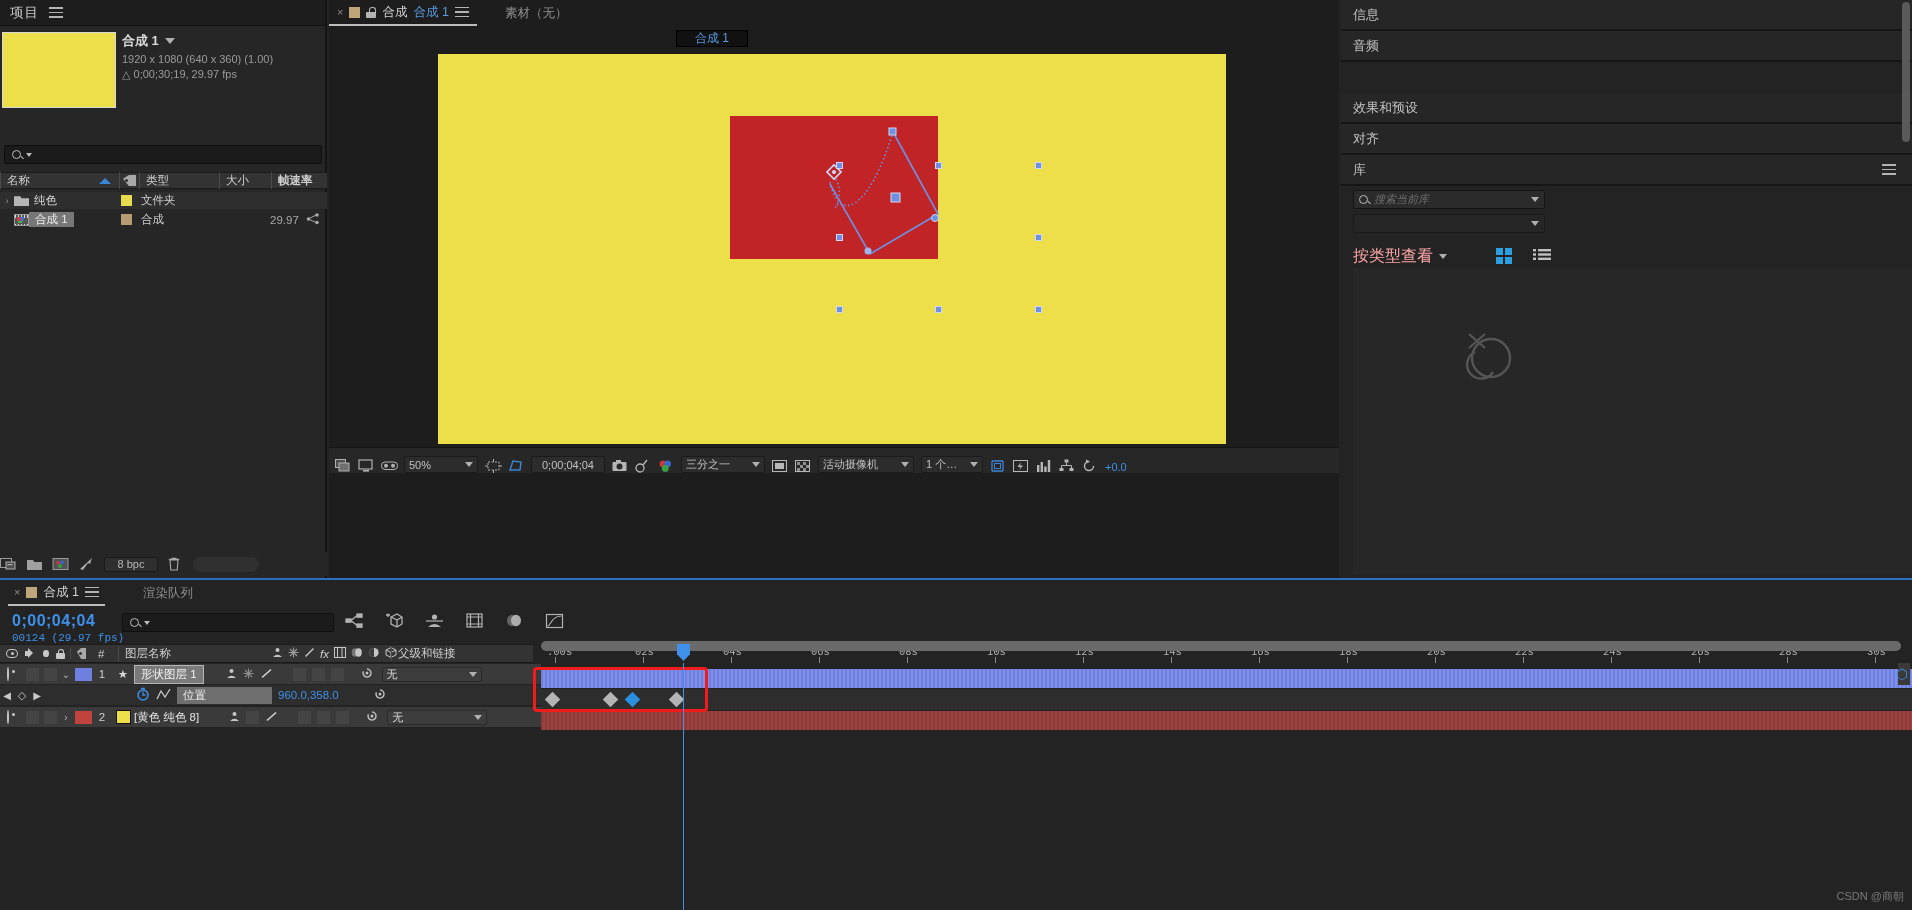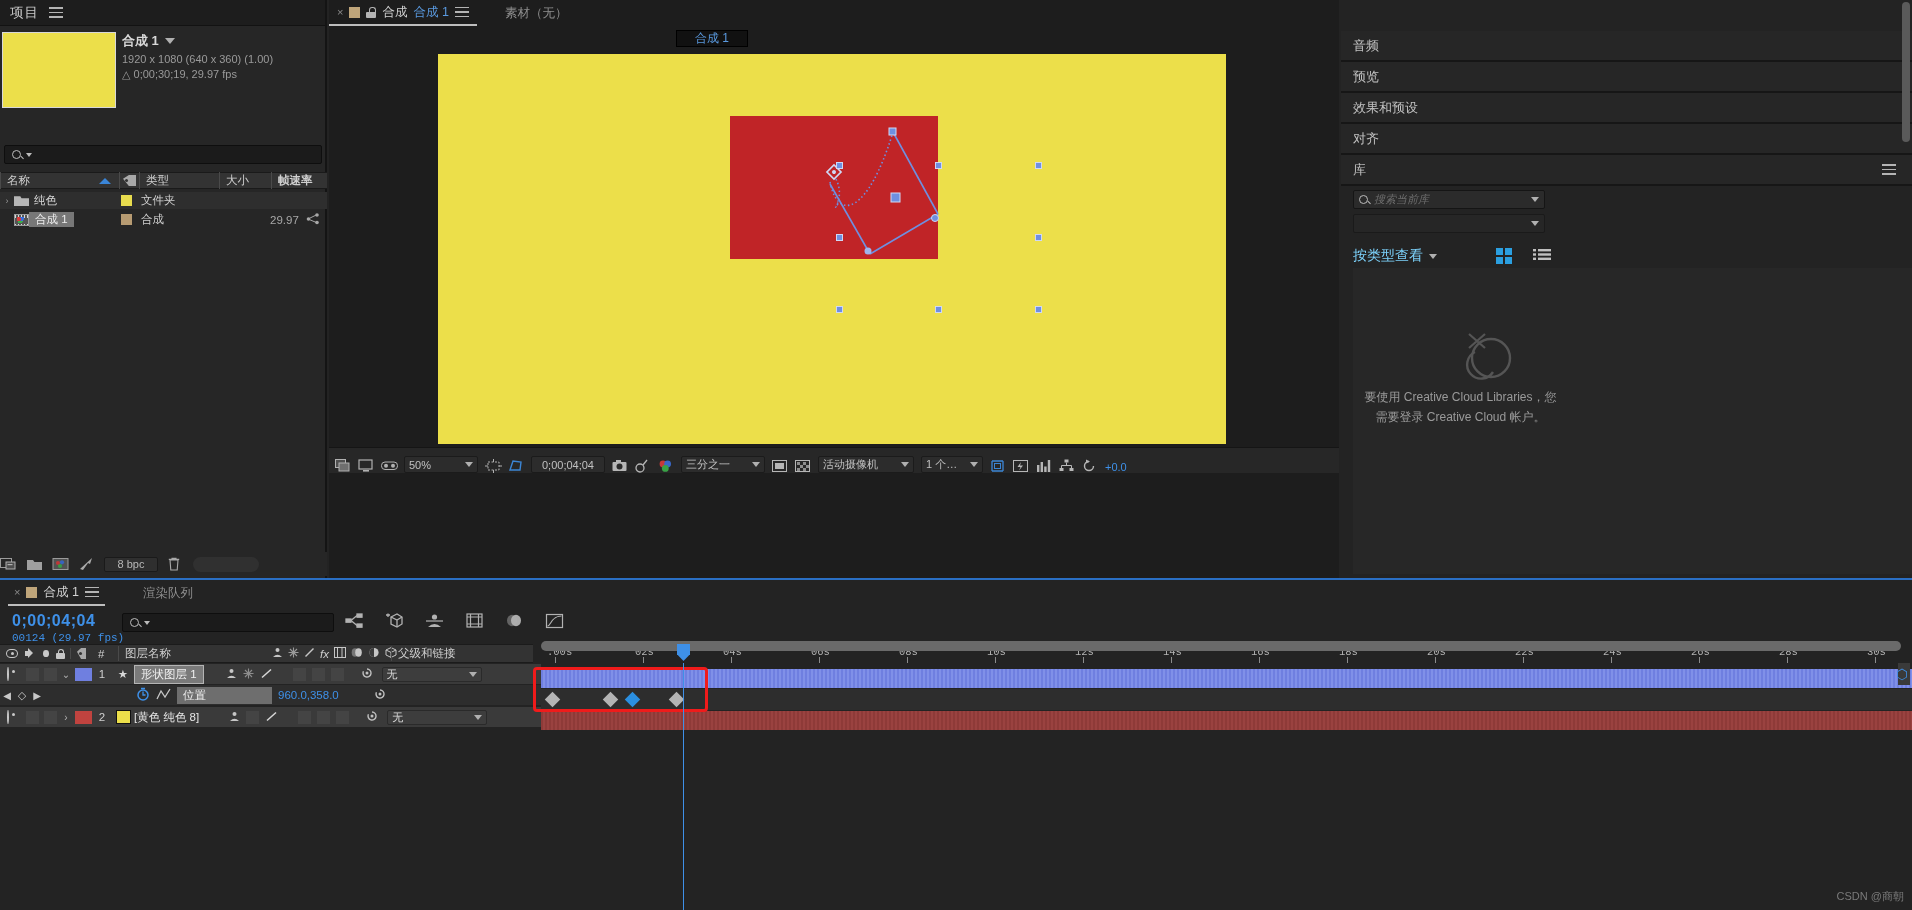--- a/index.html
+++ b/index.html
@@ -126,21 +126,21 @@
   #right-panel { position:absolute; left:1341px; top:0; width:571px; height:578px; background:#232323; }
   #right-panel .rp { position:absolute; left:0; width:571px; }
   .rp-head { height:31px; display:flex; align-items:center; padding-left:12px;
     font-size:13px; color:#c2c2c2; border-bottom:2px solid #161616; background:#262626; }
   #lib-search { position:absolute; left:12px; top:190px; width:192px; height:19px;
     background:#2b2b2b; border:1px solid #151515; border-radius:2px; display:flex; align-items:center; padding:0 5px; gap:6px; }
   #lib-search .ph { font-size:11px; color:#6e6e6e; font-style:italic; flex:1; }
   #lib-select { position:absolute; left:12px; top:214px; width:192px; height:19px;
     background:#262626; border:1px solid #1a1a1a; border-radius:2px; display:flex; align-items:center; justify-content:flex-end; padding-right:5px; }
   #lib-viewrow { position:absolute; left:0; top:245px; width:228px; height:22px; display:flex; align-items:center; padding-left:12px; gap:6px; }
-  #lib-viewrow .lbl { font-size:14px; color:#7dd3fc; }
+  #lib-viewrow .lbl { font-size:16px; color:#fca5a5; }
   .grid-ico { display:grid; grid-template-columns:7px 7px; grid-template-rows:7px 7px; gap:2px; }
   .grid-ico i { background:#2b9fe0; display:block; }
   #lib-body { position:absolute; left:12px; top:268px; width:560px; height:306px; background:#272727; }
   #cc-msg { position:absolute; left:0; top:120px; width:215px; text-align:center;
     font-size:12px; color:#9a9a9a; line-height:1.65; padding:0 6px; }
   #cc-logo { position:absolute; left:92px; top:60px; }
   #rp-scroll { position:absolute; right:2px; top:2px; width:8px; height:140px; background:#5a5a5a; border-radius:4px; }
 
   
   #timeline { position:absolute; left:0; top:578px; width:1912px; height:332px; background:#232323; border-top:2px solid #2a6fc4; }
@@ -494,25 +494,25 @@
         <svg width="15" height="14" viewBox="0 0 15 14">
             <path d="M11.5 7 A4.5 4.5 0 1 1 7 2.5" fill="none" stroke="#c6c6c6" stroke-width="1.4"></path>
             <path d="M4 0.5 L8 2.5 L4 4.5z" fill="#c6c6c6"></path>
           </svg>
       </span>
       <span style="font-size:11px;color:#3e90e8">+0.0</span>
     </div>
   </div>
 
   <div id="right-panel">
+    <div class="rp rp-head" style="top:0">
+        <span>信息</span>
+      </div>
     <div class="rp rp-head" style="top:31px">
         <span>音频</span>
-      </div>
-    <div class="rp rp-head" style="top:62px">
-        <span>预览</span>
       </div>
     <div class="rp rp-head" style="top:93px">
         <span>效果和预设</span>
       </div>
     <div class="rp rp-head" style="top:124px">
         <span>对齐</span>
       </div>
 
     <div class="rp rp-head" style="top:155px;justify-content:space-between;padding-right:16px;">
       <span>库</span>
@@ -562,21 +562,20 @@
     <div id="lib-body">
       <div id="cc-logo">
         <svg width="90" height="56" viewBox="0 0 90 56">
           <g fill="none" stroke="#555" stroke-width="2.4">
             <circle cx="46" cy="30" r="19"></circle>
             <path d="M30 24 a14 14 0 1 0 18 20"></path>
             <path d="M24 6 L40 20 M40 6 L24 20" stroke-width="2.2"></path>
           </g>
         </svg>
       </div>
-      <div id="cc-msg">要使用 Creative Cloud Libraries，您需要登录 Creative Cloud 帐户。</div>
     </div>
 
     <div id="rp-scroll"></div>
   </div>
 
   <div id="timeline">
 
     <div id="tl-tabbar">
       <div id="tl-tab">
         <span class="x">×</span>

